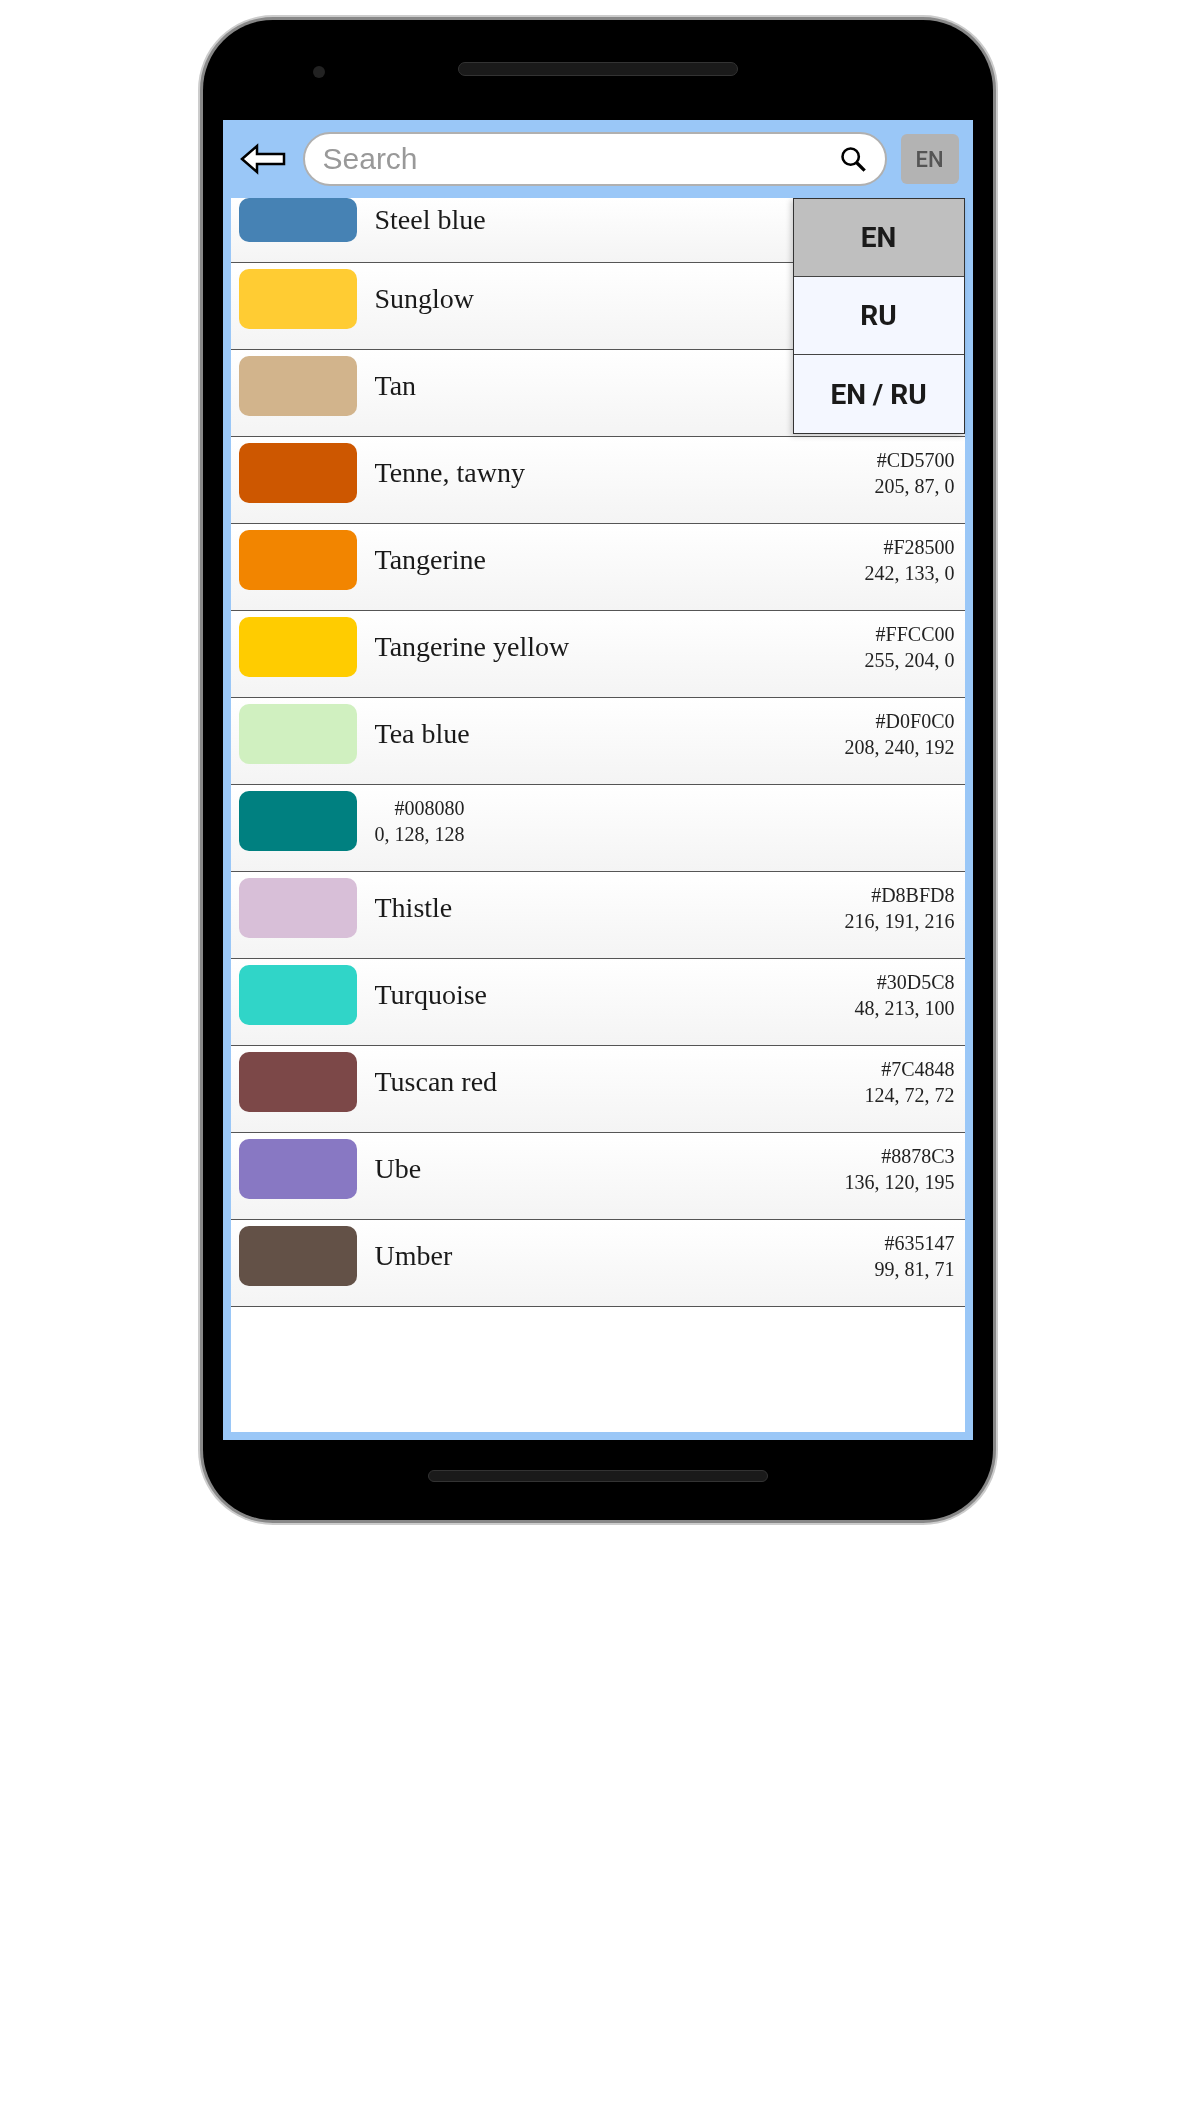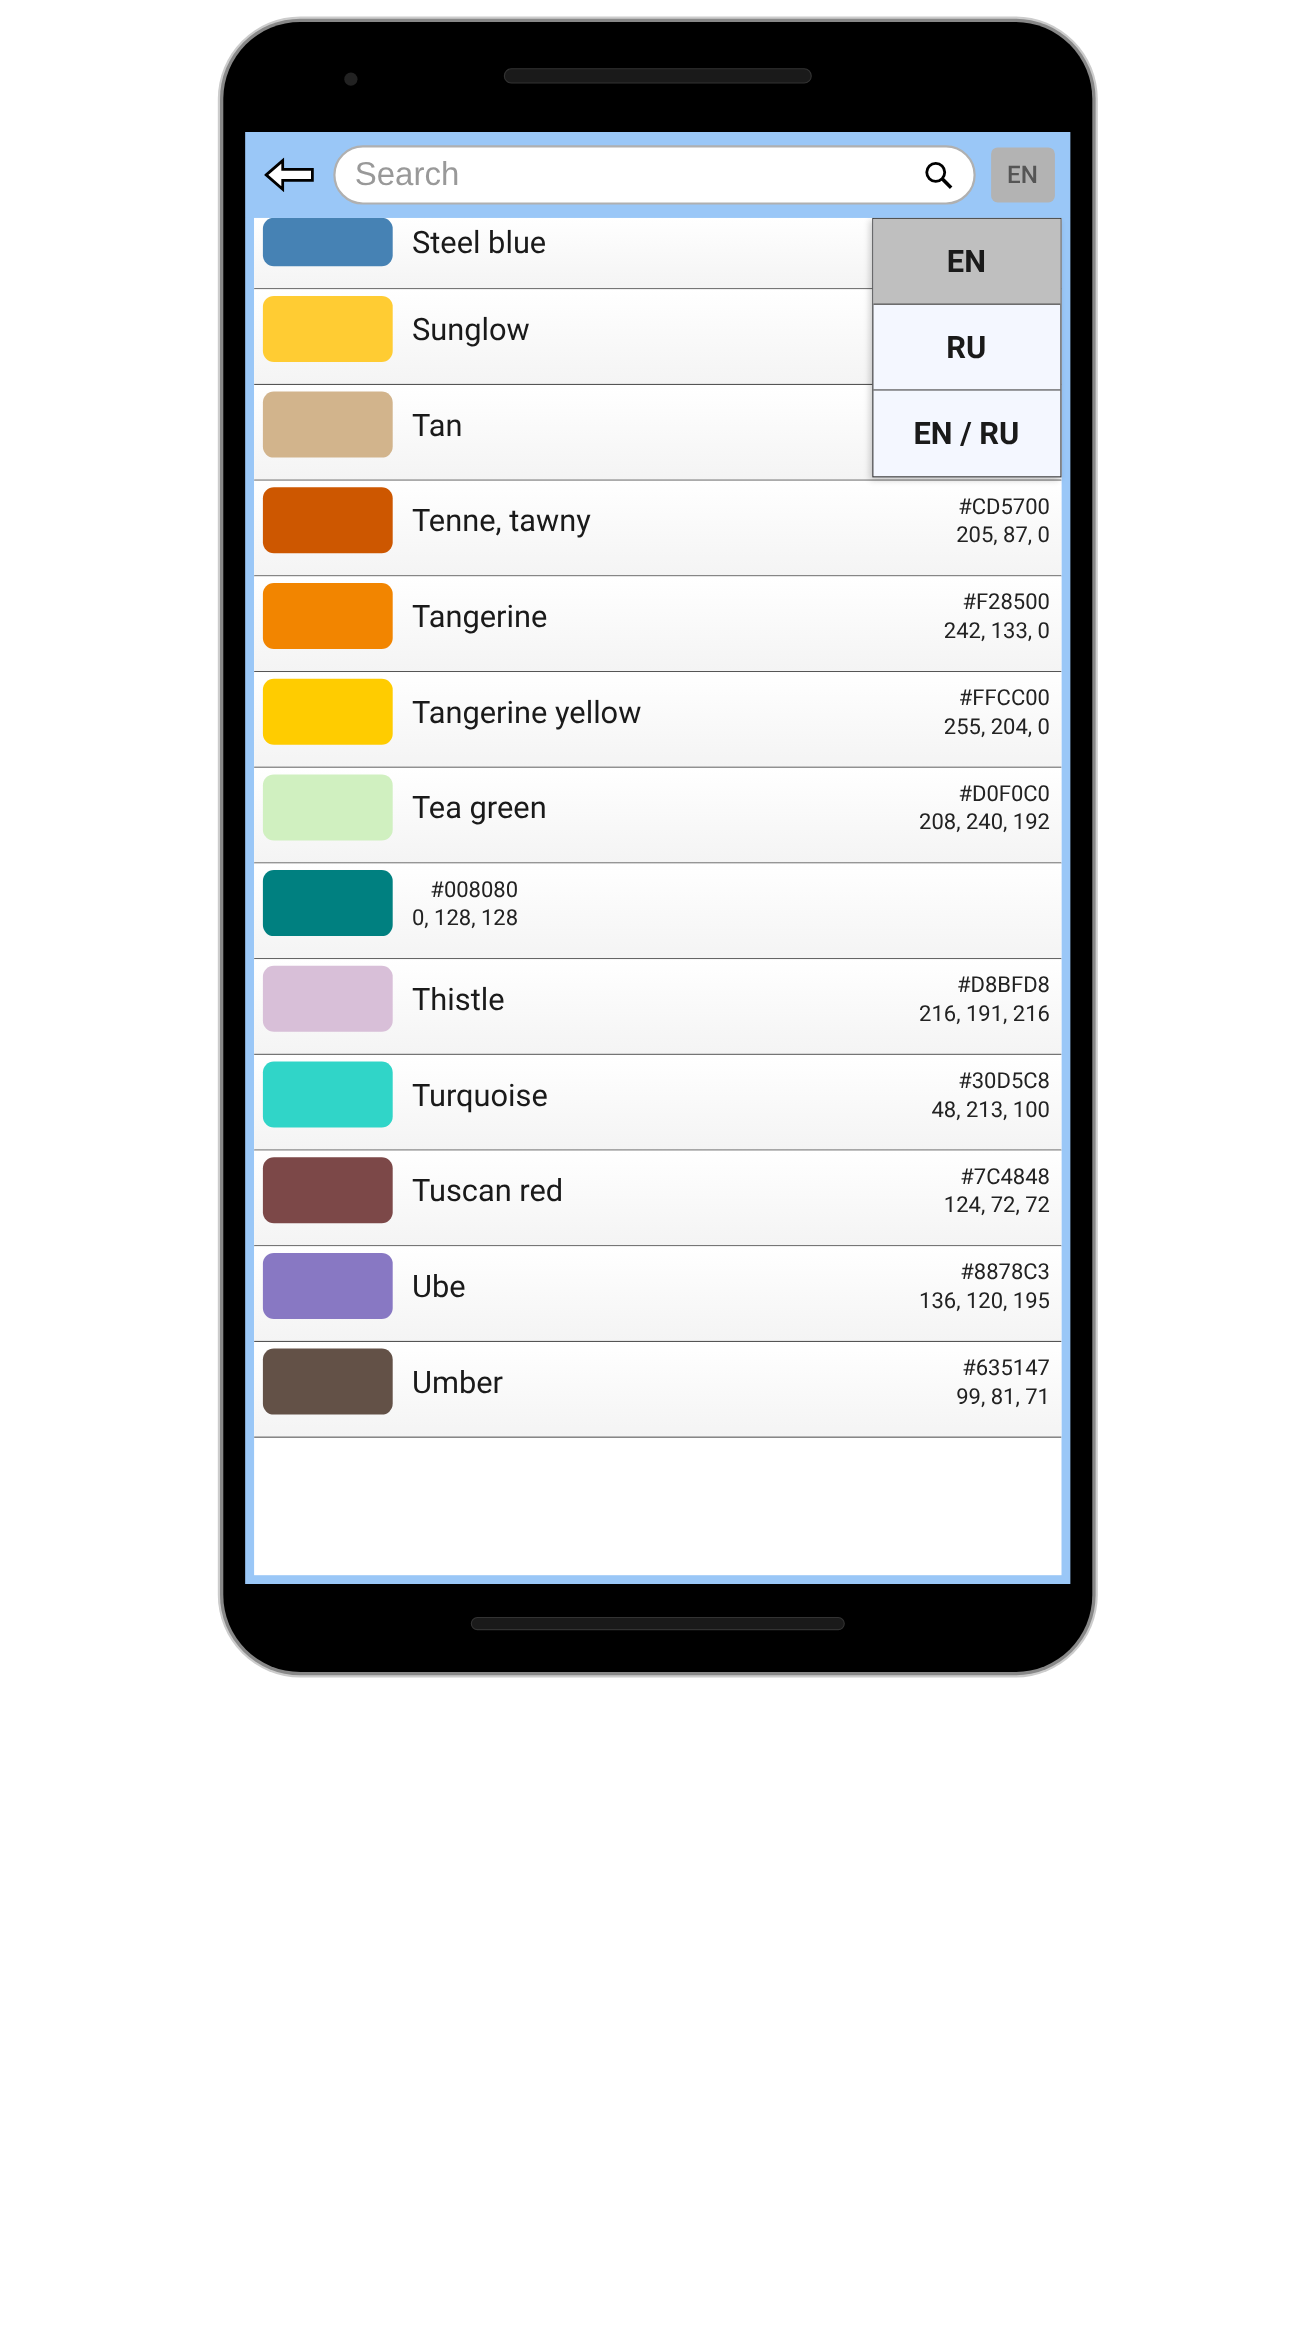--- a/index.html
+++ b/index.html
@@ -139,20 +139,21 @@
     height: 100%;
     overflow: hidden;
   }
   .row {
     display: flex;
     align-items: center;
     border-bottom: 1px solid #555;
     padding: 6px 10px 20px 8px;
     min-height: 74px;
     background: linear-gradient(#ffffff, #f4f4f4);
+    font-family: Liberation Serif, serif;
   }
   .row:first-child { min-height: 56px; padding-top: 0; }
   .row:first-child .swatch { height: 44px; margin-top: 0; }
   .swatch {
     width: 118px;
     height: 60px;
     border-radius: 10px;
     flex-shrink: 0;
     margin-right: 18px;
   }
@@ -254,21 +255,21 @@
               <div class="row">
                 <div class="swatch" style="background: rgb(255, 204, 0);"></div>
                 <div class="name">Tangerine yellow</div>
                 <div class="codes">
                   <div>#FFCC00</div>
                   <div>255, 204, 0</div>
                 </div>
               </div>
               <div class="row">
                 <div class="swatch" style="background: rgb(208, 240, 192);"></div>
-                <div class="name">Tea green</div>
+                <div class="name">Tea blue</div>
                 <div class="codes">
                   <div>#D0F0C0</div>
                   <div>208, 240, 192</div>
                 </div>
               </div>
               <div class="row">
                 <div class="swatch" style="background: rgb(0, 128, 128);"></div>
                 <div class="codes">
                   <div>#008080</div>
                   <div>0, 128, 128</div>

